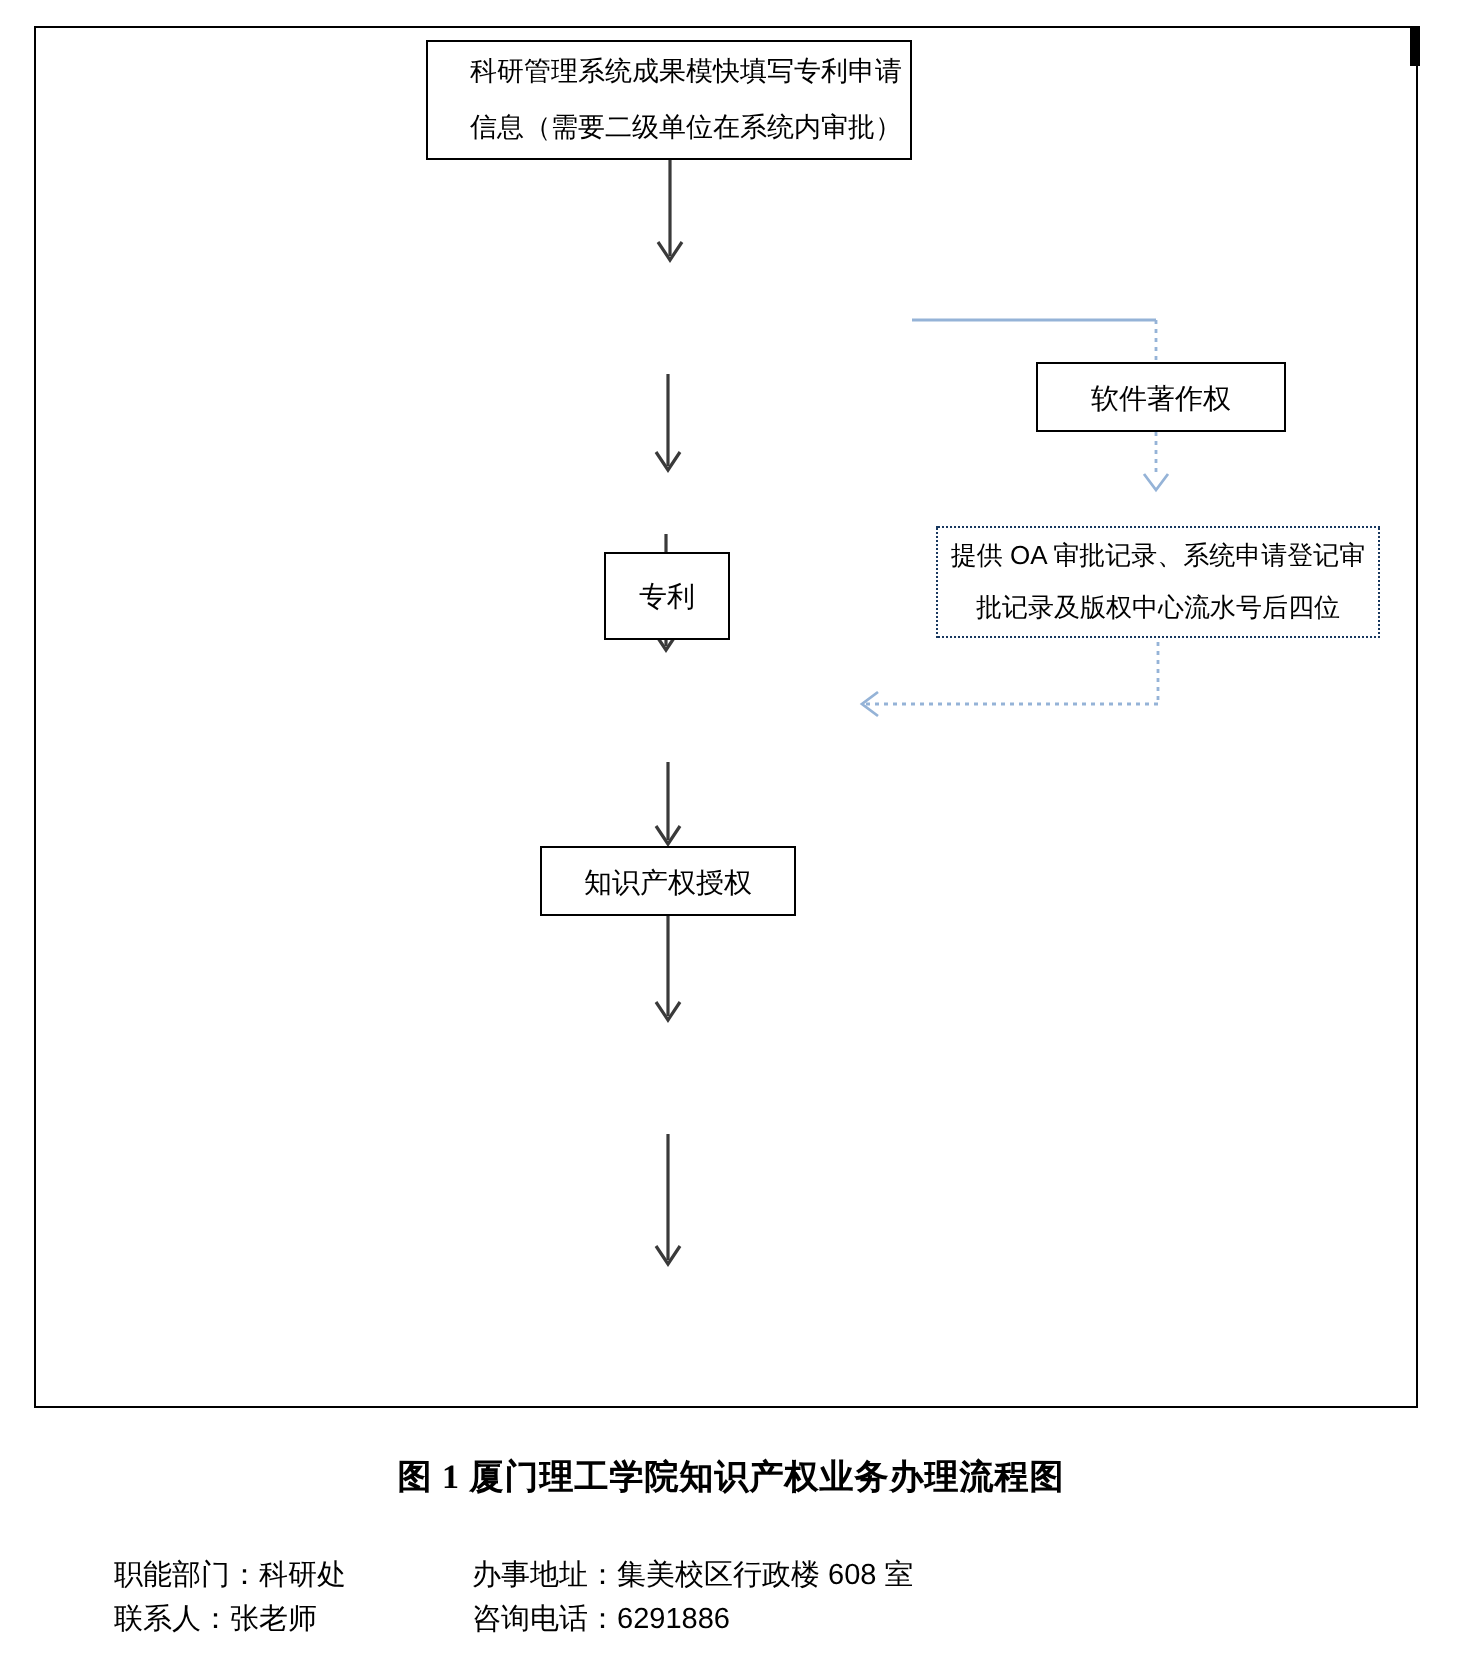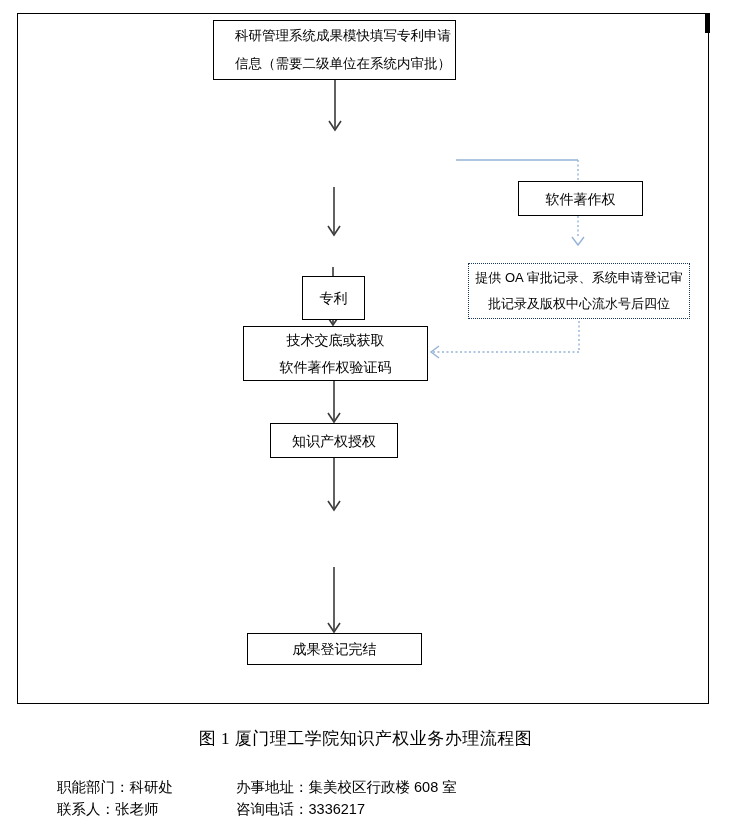--- a/index.html
+++ b/index.html
@@ -35,21 +35,21 @@
   #node-agency  {left:213px;top:131px;width:243px;height:56px;font-size:13.5px;line-height:27px;}
   #node-patent  {left:302px;top:236px;width:63px; height:44px;margin-top:40px;}
   #node-software{left:518px;top:181px;width:125px;height:35px;}
   #node-provide {left:468px;top:247px;width:222px;height:56px;font-size:13px;line-height:26px;margin-top:16px;}
   #node-tech    {left:243px;top:326px;width:185px;height:55px;line-height:27px;}
   #node-auth    {left:270px;top:423px;width:128px;height:35px;text-align:right;}
   #node-login   {left:242px;top:511px;width:186px;height:56px;line-height:27px;}
   #node-complete{left:247px;top:633px;width:175px;height:32px;}
   .caption{
     position:absolute;left:0;top:727px;width:100%;text-align:center;
-    font-family:"Liberation Serif","DejaVu Serif",serif;font-weight:normal;
+    font-family:"Liberation Serif","DejaVu Serif",serif;font-weight:bold;
     font-size:17px;letter-spacing:0.5px;
   }
   .contact-row{position:absolute;left:0;top:0;width:100%;font-size:14.5px;}
   .contact-col1{position:absolute;left:57px;white-space:pre;font-family:Liberation Mono, monospace;}
   .contact-col2{position:absolute;left:198px;white-space:pre;margin-left:38px;}
   #contact-row-0{top:778px;}
   #contact-row-1{top:800px;}
 </style>
 </head>
 <body>
@@ -105,32 +105,29 @@
 信息（需要二级单位在系统内审批）</div>
 
 
   <div class="node" id="node-patent">专利</div>
 
   <div class="node" id="node-software">软件著作权</div>
 
   <div class="node dotted" id="node-provide">提供 OA 审批记录、系统申请登记审
 批记录及版权中心流水号后四位</div>
 
-  <div class="node" id="node-tech">技术交底或获取
-软件著作权验证码</div>
 
   <div class="node" id="node-auth">知识产权授权</div>
 
 
-  <div class="node" id="node-complete">成果登记完结</div>
 
   <div class="caption">图 1 厦门理工学院知识产权业务办理流程图</div>
 
   <div class="contact-row" id="contact-row-0">
     <span class="contact-col1">职能部门：科研处</span>
     <span class="contact-col2">办事地址：集美校区行政楼 608 室</span>
   </div>
   <div class="contact-row" id="contact-row-1">
     <span class="contact-col1">联系人：张老师</span>
-    <span class="contact-col2">咨询电话：3336217</span>
+    <span class="contact-col2">咨询电话：6291886</span>
   </div>
 
 </div>
 
 </body></html>

